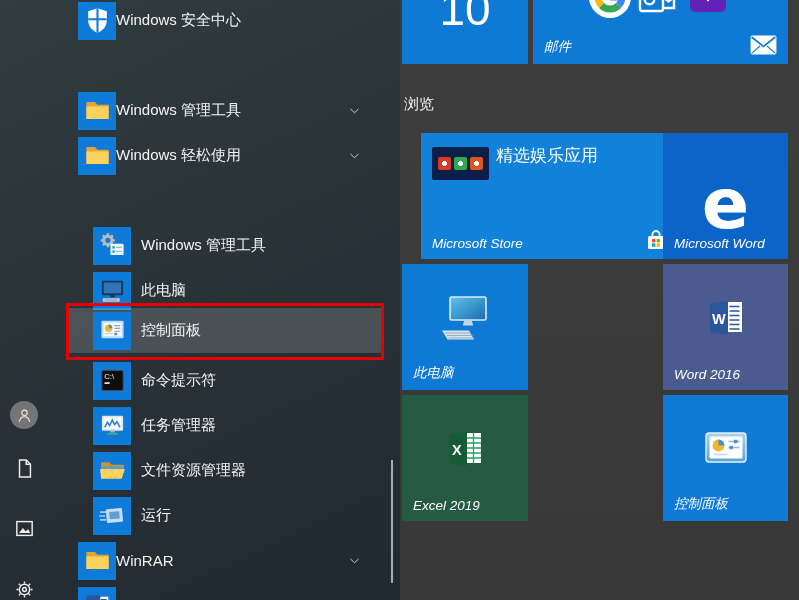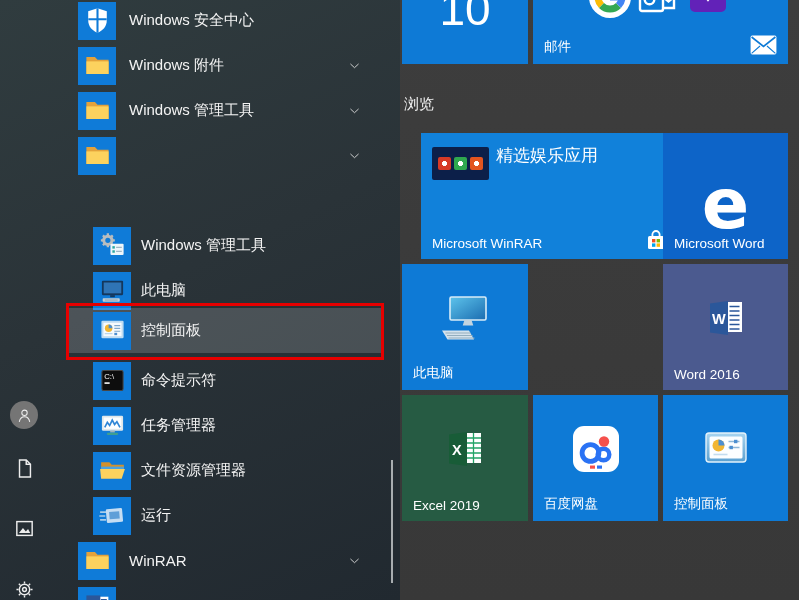--- a/index.html
+++ b/index.html
@@ -30,21 +30,21 @@
     position:absolute; left:66px; width:318px; height:45px;
     display:flex; align-items:center;
     color:#f3f3f3; font-size:15px; cursor:pointer;
   }
   .row.hl { background:rgba(255,255,255,0.16); }
   .row .ico { width:38px; height:38px; background:#0f7bd8; flex:0 0 38px;
               display:flex; align-items:center; justify-content:center; }
   .row .ico svg { width:31px; height:31px; }
   .row.lvl0 .ico { margin-left:12px; }
   .row.lvl1 .ico { margin-left:27px; }
-  .row .lbl { margin-left:13px; white-space:nowrap; }
+  .row .lbl { margin-left:0; white-space:nowrap; }
   .row.lvl1 .lbl { margin-left:10px; }
   .chev { position:absolute; right:22px; width:15px; height:15px; }
   .chev.up { transform:rotate(180deg); }
 
   #red-box {
     position:absolute; left:66px; top:303px; width:318px; height:57px;
     border:3px solid #e60000; z-index:5; pointer-events:none;
   }
   #scrollbar {
     position:absolute; left:391px; top:460px; width:2px; height:123px;
@@ -57,21 +57,21 @@
     background:linear-gradient(180deg,#3d3d3d,#383838);
     overflow:hidden;
   }
   .group-label { position:absolute; left:4px; top:95px; font-size:15px; color:#f2f2f2; }
   .tile { position:absolute; overflow:hidden; cursor:pointer; }
   .tile.blue  { background:#0e7ad6; }
   .tile.store { background:#1181da;margin-left:19px; }
   .tile.edge  { background:#0d64c8; }
   .tile.word  { background:#4b5a8f; }
   .tile.excel { background:#265b43; }
-  .tlabel { position:absolute; left:11px; bottom:8px; font-size:13.5px; color:#fff; }
+  .tlabel { position:absolute; left:11px; bottom:8px; font-size:13.5px; color:#fff;font-style:italic; }
   .cicon  { position:absolute; left:50%; top:54px; transform:translate(-50%,-50%); }
   .cal-num {
     position:absolute; left:0; right:0; top:48px; text-align:center;
     font-size:46px; font-weight:400; color:#fff; line-height:1;
   }
   .acct { position:absolute; }
   .mailenv { position:absolute; right:11px; bottom:9px; width:27px; height:20px; }
   .banner {
     position:absolute; left:11px; top:14px; width:57px; height:33px;
     background:#0c1f49; border-radius:2px;
@@ -207,48 +207,38 @@
   </button>
 
   <div class="row lvl0" style="top:-2px">
     <span class="ico">
         <svg viewBox="0 0 24 24">
           <use href="#i-shield"></use>
         </svg>
       </span>
     <span class="lbl">Windows 安全中心</span>
   </div>
-  <div class="row lvl0" style="top:43px">
-    <span class="ico">
-        <svg viewBox="0 0 24 24">
-          <use href="#i-folder"></use>
-        </svg>
-      </span>
-    <span class="lbl">Windows 附件</span>
-    <svg class="chev" viewBox="0 0 24 24">
-        <use href="#i-chev"></use>
-      </svg>
-  </div>
   <div class="row lvl0" style="top:88px">
     <span class="ico">
         <svg viewBox="0 0 24 24">
           <use href="#i-folder"></use>
         </svg>
       </span>
     <span class="lbl">Windows 管理工具</span>
     <svg class="chev" viewBox="0 0 24 24">
         <use href="#i-chev"></use>
       </svg>
   </div>
   <div class="row lvl0" style="top:133px">
     <span class="ico">
         <svg viewBox="0 0 24 24">
           <use href="#i-folder"></use>
         </svg>
       </span>
+    <span class="lbl">Windows 轻松使用</span>
     <svg class="chev" viewBox="0 0 24 24">
         <use href="#i-chev"></use>
       </svg>
   </div>
   <div class="row lvl1" style="top:223px">
     <span class="ico">
         <svg viewBox="0 0 24 24">
           <use href="#i-admin"></use>
         </svg>
       </span>
@@ -374,21 +364,21 @@
     </div>
     <div class="banner-title">精选娱乐应用</div>
     <svg class="bag" viewBox="0 0 20 22">
       <path d="M6.4 7.4 V5.6 a3.6 3.6 0 0 1 7.2 0 V7.4" fill="none" stroke="#fff" stroke-width="1.8"></path>
       <rect x="2" y="7" width="16" height="13" rx="1.6" fill="#fff"></rect>
       <rect x="6" y="10" width="3.4" height="3.4" fill="#f25022"></rect>
       <rect x="10.6" y="10" width="3.4" height="3.4" fill="#7fba00"></rect>
       <rect x="6" y="14.4" width="3.4" height="3.4" fill="#00a4ef"></rect>
       <rect x="10.6" y="14.4" width="3.4" height="3.4" fill="#ffb900"></rect>
     </svg>
-    <div class="tlabel">Microsoft WinRAR</div>
+    <div class="tlabel">Microsoft Store</div>
   </div>
 
   <div class="tile edge" style="left:263px;top:133px;width:125px;height:126px">
     <div class="edge-e">e</div>
     <div class="tlabel">Microsoft Word</div>
   </div>
 
   <div class="tile blue" style="left:2px;top:264px;width:126px;height:126px">
     <svg class="cicon" width="58" height="52" viewBox="0 0 58 52">
       <rect x="14" y="5" width="36" height="23" rx="1.4" fill="url(#gscr)" stroke="#d8ecf8" stroke-width="1.6"></rect>
@@ -417,31 +407,20 @@
       <rect x="24" y="5" width="15" height="30" fill="#fff"></rect>
       <g stroke="#21a366" stroke-width="1.3" fill="none">
           <path d="M24 10h15 M24 15h15 M24 20h15 M24 25h15 M24 30h15 M31.5 5v30"></path>
         </g>
       <path d="M7 6.5 L25 4 V38 L7 35.5 Z" fill="#185c37"></path>
       <text x="10" y="26.5" font-size="14.5" font-weight="bold" fill="#fff">X</text>
     </svg>
     <div class="tlabel">Excel 2019</div>
   </div>
 
-  <div class="tile blue" style="left:133px;top:395px;width:125px;height:126px">
-    <svg class="cicon" width="54" height="54" viewBox="0 0 54 54">
-      <rect x="4" y="4" width="46" height="46" rx="11" fill="#fff"></rect>
-      <circle cx="21.5" cy="31" r="8.4" fill="none" stroke="#2a72f4" stroke-width="4.8"></circle>
-      <circle cx="34.5" cy="32.5" r="5.8" fill="none" stroke="#2a72f4" stroke-width="4.4"></circle>
-      <circle cx="35" cy="19.5" r="5.2" fill="#f5504c"></circle>
-      <rect x="21" y="43.5" width="5" height="3.2" fill="#f5504c"></rect>
-      <rect x="28" y="43.5" width="5" height="3.2" fill="#2a72f4"></rect>
-    </svg>
-    <div class="tlabel">百度网盘</div>
-  </div>
 
   <div class="tile blue" style="left:263px;top:395px;width:125px;height:126px">
     <svg class="cicon" width="46" height="38" viewBox="0 0 46 38">
       <rect x="3" y="3" width="40" height="29" rx="3" fill="url(#gcpl)" stroke="#e4f2fb" stroke-width="1.4"></rect>
       <rect x="6.5" y="6.5" width="33" height="22" rx="1.5" fill="#fcfeff"></rect>
       <circle cx="15.5" cy="15.5" r="6" fill="#f2b632"></circle>
       <path d="M15.5 15.5 V9.5 A6 6 0 0 1 21.5 15.5 Z" fill="#4d8fd0"></path>
       <path d="M25.5 11.5 h11 M25.5 17.5 h11" stroke="#8fb8d8" stroke-width="1.4" fill="none"></path>
       <rect x="31" y="9.8" width="3.4" height="3.4" fill="#4d8fd0"></rect>
       <rect x="26.5" y="15.8" width="3.4" height="3.4" fill="#4d8fd0"></rect>

